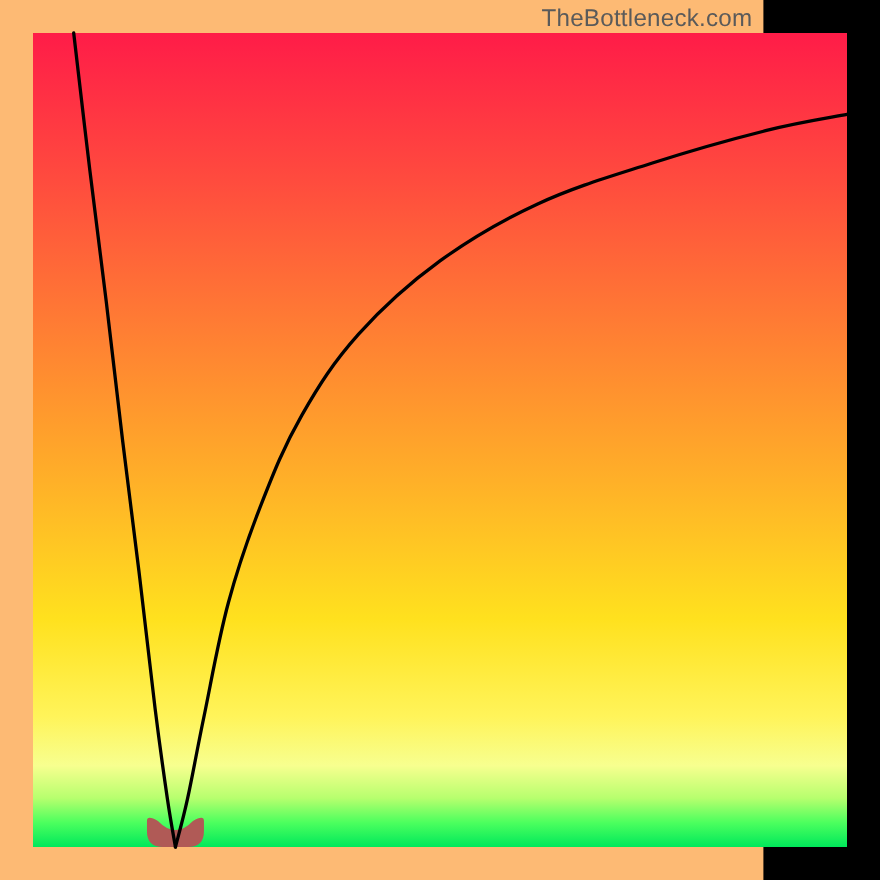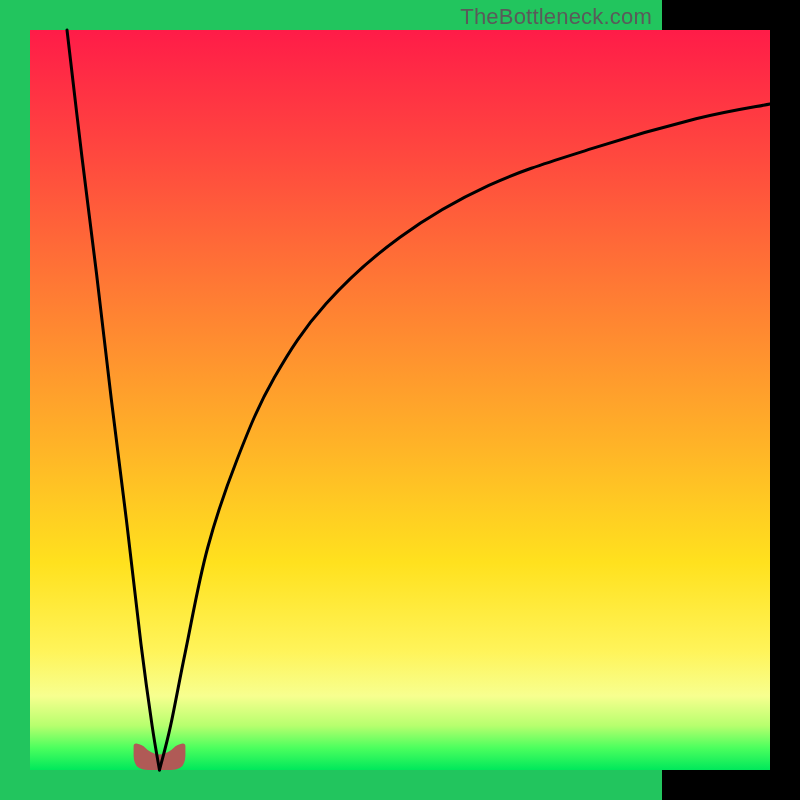--- a/index.html
+++ b/index.html
@@ -10,21 +10,22 @@
     overflow: hidden;
     background: #000;
     font-family: Arial, Helvetica, sans-serif;
   }
   .frame {
     position: absolute;
     top: 0;
     left: 0;
     width: 662px;
     height: 800px;
-    background: #22c55e;
+    background: #fdba74;
+    padding-left: 32px;
   }
   .plot {
     position: absolute;
     top: 30px;
     left: 30px;
     width: 740px;
     height: 740px;
     
     background: linear-gradient(
       to bottom,

